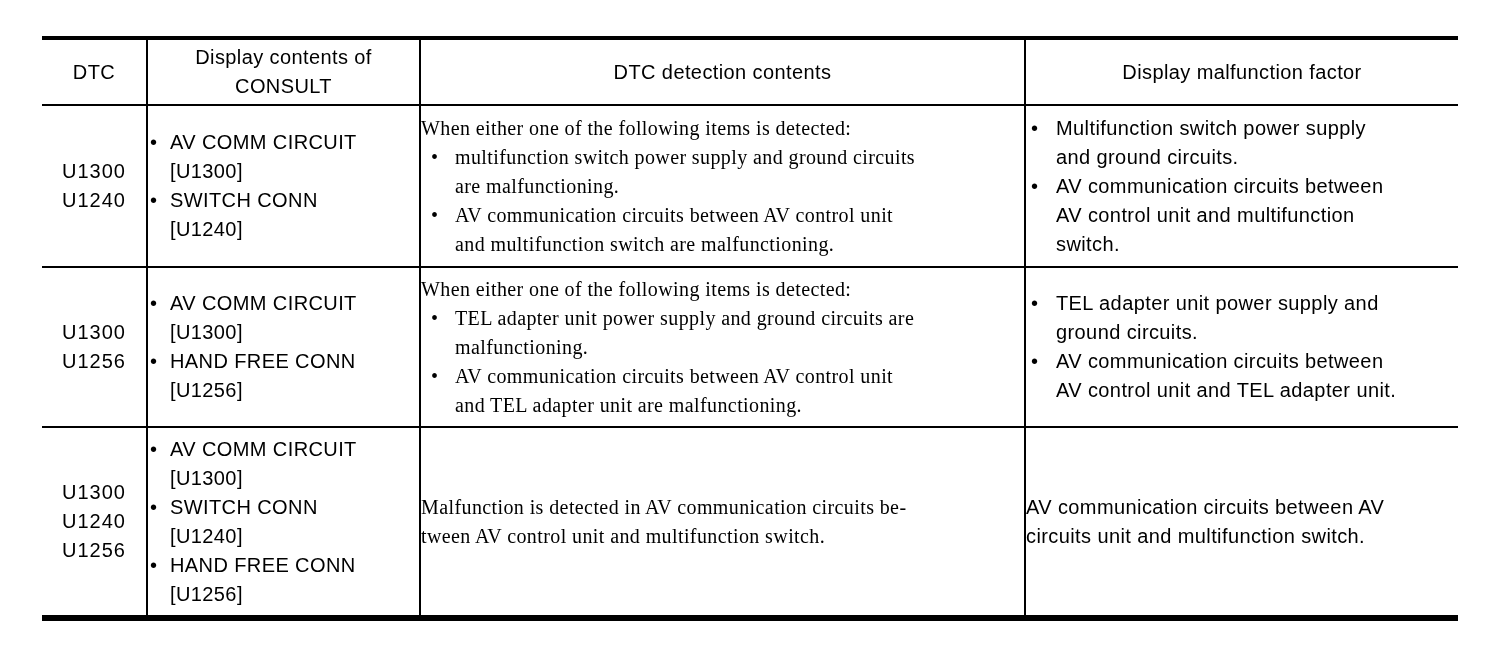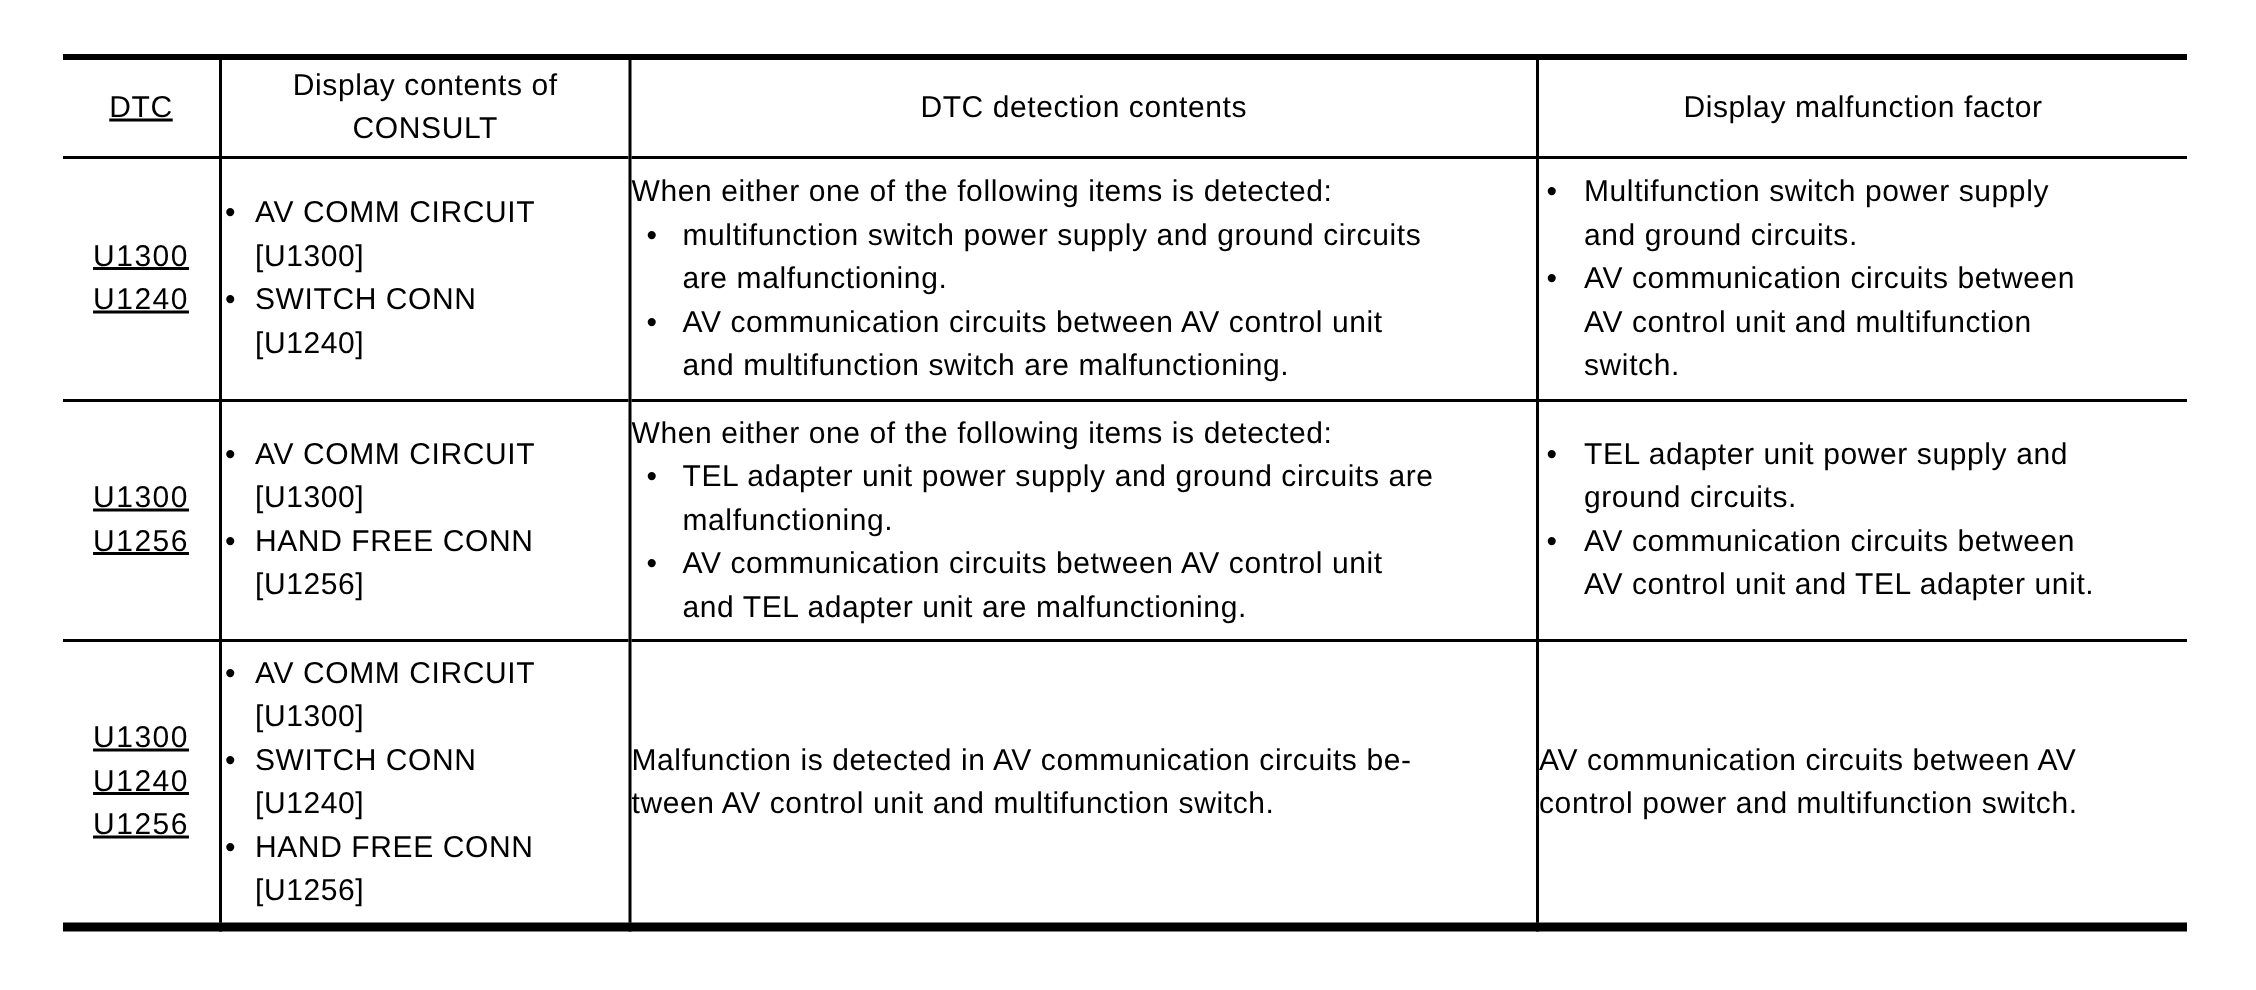--- a/index.html
+++ b/index.html
@@ -21,34 +21,34 @@
     font-size: 20px;
     line-height: 29px;
     letter-spacing: 0.4px;
   }
   .doc-table th, .doc-table td {
     border-left: 2px solid #000;
     border-top: 2px solid #000;
     vertical-align: middle;
     padding: 0;
   }
-  .doc-table th:first-child, .doc-table td:first-child { border-left: none; text-decoration: underline; }
+  .doc-table th:first-child, .doc-table td:first-child { border-left: none; }
   thead tr { height: 67px; }
   tbody tr:nth-child(1) { height: 162px; }
   tbody tr:nth-child(2) { height: 160px; }
   tbody tr:nth-child(3) { height: 191px; }
   thead th {
     font-weight: normal;
     text-align: center;
     border-top: none;
   }
   .prelines { white-space: pre-line; }
   .cell-dtc { text-align: center; letter-spacing: 1px; margin-top: 48px; }
   .cell-consult { padding: 6px 6px 6px 14px; }
-  .cell-condition { padding: 6px 10px 6px 11px; }
+  .cell-condition { padding: 6px 10px 6px 11px; font-family: Liberation Serif, serif; }
   .cell-factor { padding: 6px 8px 6px 11px; }
   .b-item { position: relative; padding-left: 34px; }
   .b-marker { position: absolute; left: 10px; top: 0; }
   .b-text { white-space: pre-line; display: inline-block; }
   .cell-consult .b-item { padding-left: 22px; }
   .cell-consult .b-marker { left: 2px; }
   .cell-factor .b-item { padding-left: 30px; }
   .cell-factor .b-marker { left: 5px; }
 </style>
 </head>
@@ -143,17 +143,17 @@
 [U1240]</span></div>
           <div class="b-item"><span class="b-marker">•</span><span class="b-text">HAND FREE CONN
 [U1256]</span></div>
         </td>
         <td class="cell-condition">
           <div class="prelines">Malfunction is detected in AV communication circuits be-
 tween AV control unit and multifunction switch.</div>
         </td>
         <td class="cell-factor">
           <div class="prelines">AV communication circuits between AV
-control power and multifunction switch.</div>
+circuits unit and multifunction switch.</div>
         </td>
       </tr>
     </tbody>
 </table>
 
 </body></html>

